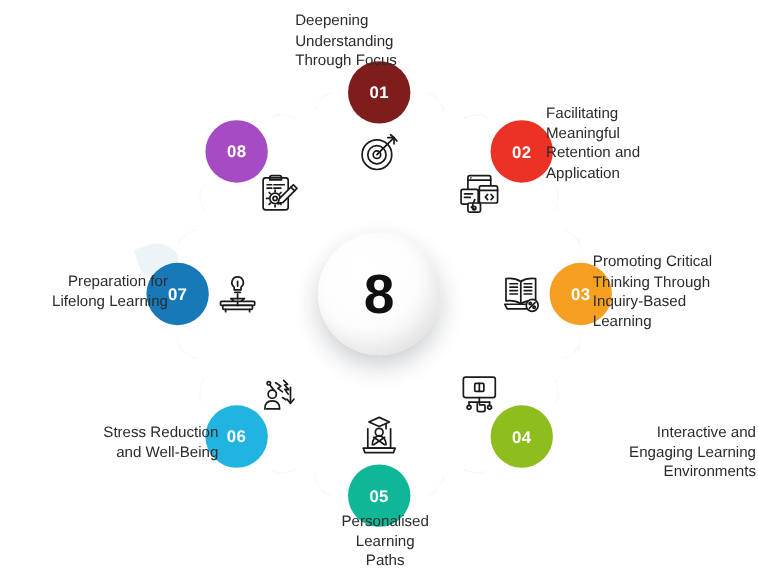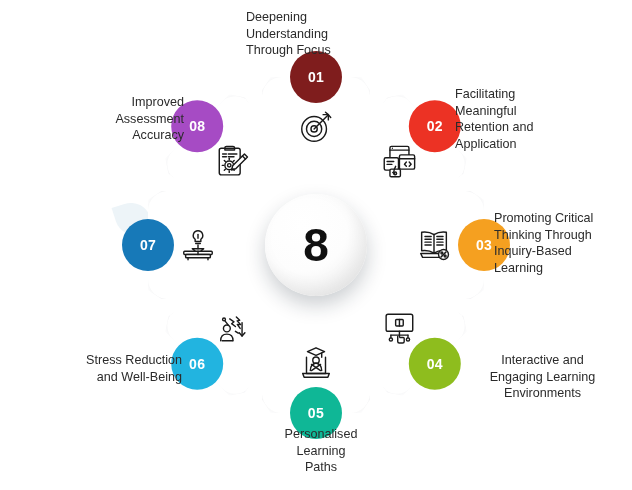--- a/index.html
+++ b/index.html
@@ -80,21 +80,21 @@
 
   
   .label{
     position:absolute;z-index:5;
     font-size:12.6px;line-height:16.5px;color:#2b2b2b;
     white-space:pre-line;
   }
   .lb-01{left:246px;top:9px;width:150px;text-align:left;}
   .lb-02{left:455px;top:86px;width:175px;text-align:left;}
   .lb-03{left:494px;top:210px;width:140px;text-align:left;}
-  .lb-04{left:455px;top:352px;width:175px;text-align:center;}
+  .lb-04{left:455px;top:352px;width:175px;text-align:right;}
   .lb-05{left:246px;top:426px;width:150px;text-align:center;}
   .lb-06{left:14px;top:352px;width:168px;text-align:right;}
   .lb-07{left:2px;top:226px;width:138px;text-align:right;}
   .lb-08{left:60px;top:94px;width:124px;text-align:right;}
 </style>
 </head>
 <body>
 
 <div id="stage">
 
@@ -296,17 +296,16 @@
 Inquiry-Based
 Learning</div>
   <div class="label lb-04">Interactive and
 Engaging Learning
 Environments</div>
   <div class="label lb-05">Personalised
 Learning
 Paths</div>
   <div class="label lb-06">Stress Reduction
 and Well-Being</div>
-  <div class="label lb-08">Improved
-Assessment
-Accuracy</div>
+  <div class="label lb-07">Preparation for
+Lifelong Learning</div>
 
 </div>
 
 </body></html>

